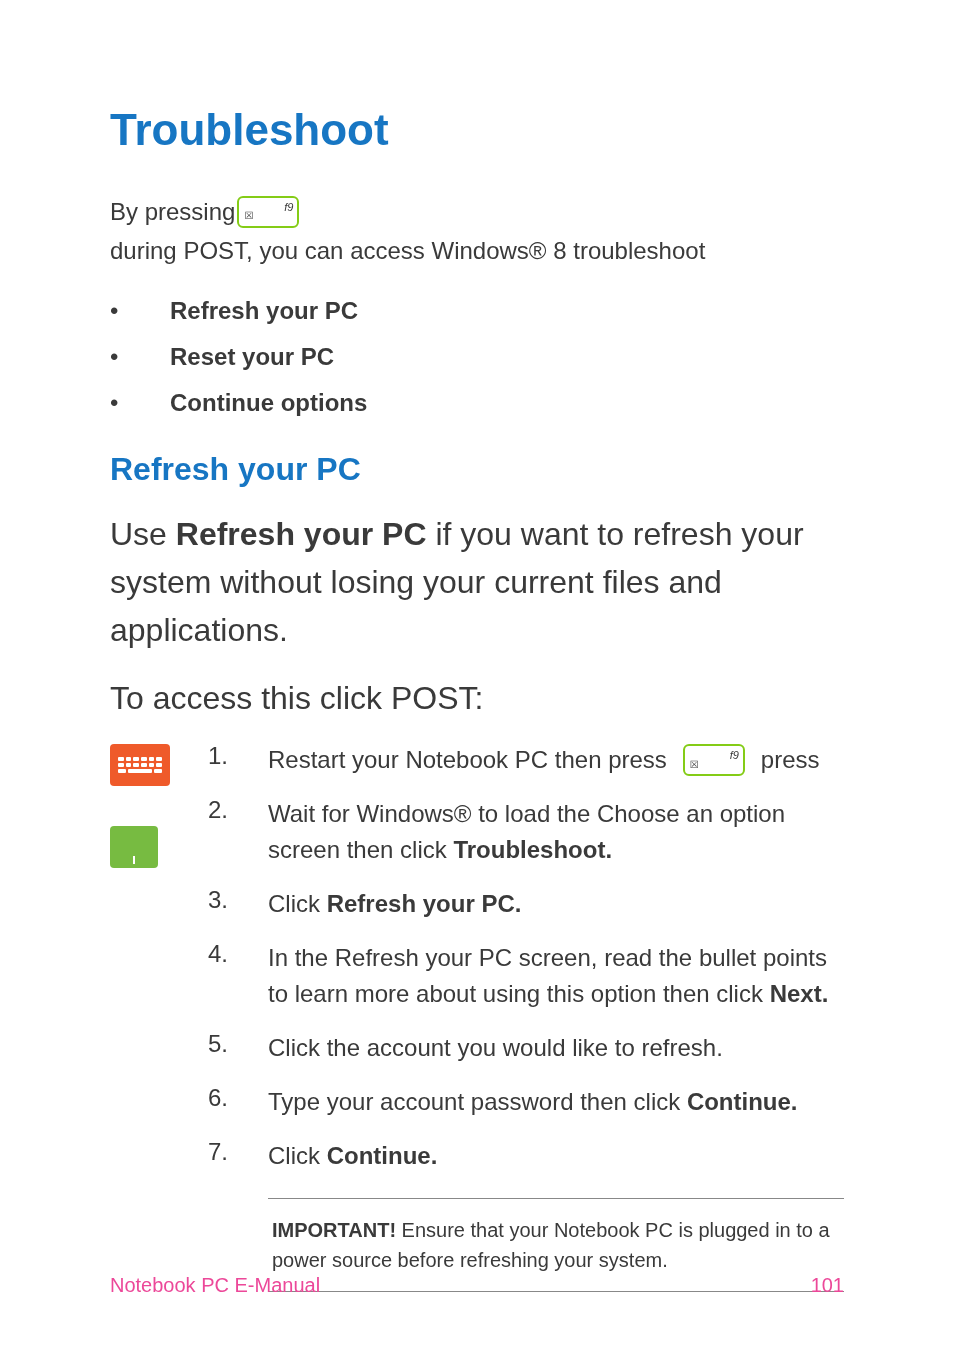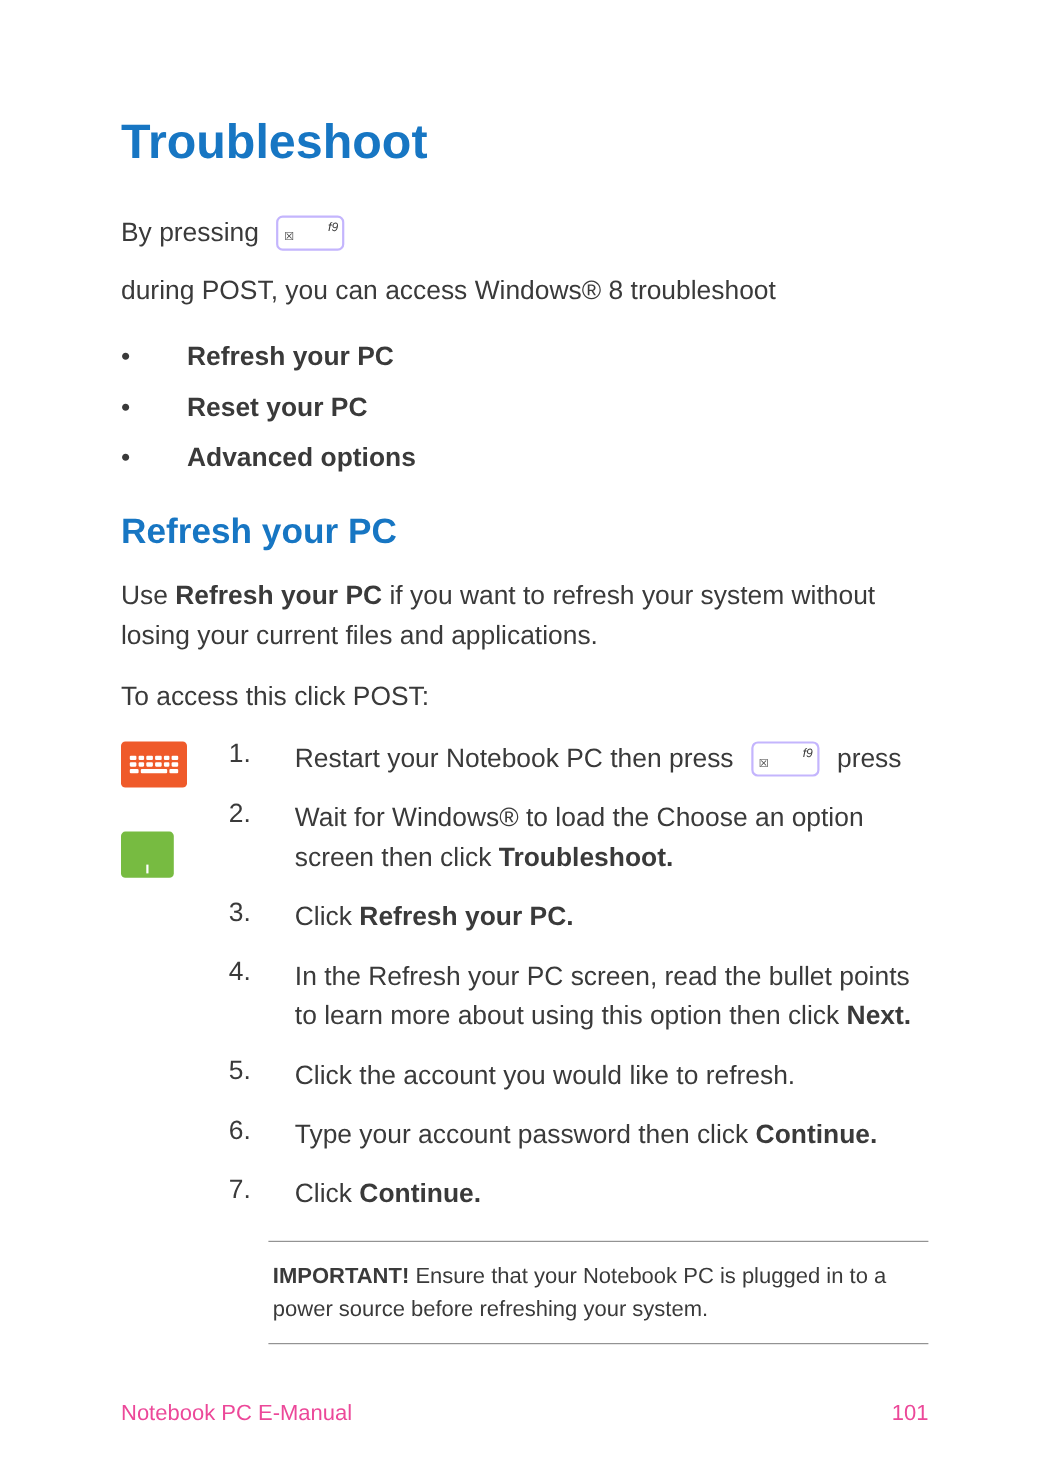--- a/index.html
+++ b/index.html
@@ -22,29 +22,29 @@
     }
     .intro {
       font-size: 24px;
       line-height: 1.55;
       margin-bottom: 28px;
     }
     .intro-line1 {
       display: flex;
       align-items: center;
       flex-wrap: wrap;
-      gap: 16px;
+      gap: 2px;
     }
     .key-icon {
       display: inline-flex;
       align-items: center;
       justify-content: flex-end;
       width: 62px;
       height: 32px;
-      border: 2px solid #c4b5fd;
+      border: 2px solid #84cc16;
       border-radius: 6px;
       position: relative;
       padding: 2px 4px;
       vertical-align: middle;
     }
     .key-icon .f9 {
       font-size: 11px;
       font-style: italic;
       position: absolute;
       top: 1px;
@@ -72,21 +72,21 @@
       font-size: 24px;
       font-weight: 700;
     }
     .h2 {
       color: #1776c3;
       font-size: 32px;
       font-weight: 700;
       margin-bottom: 22px;
     }
     .para {
-      font-size: 24px;
+      font-size: 32px;
       line-height: 1.5;
       margin-bottom: 20px;
     }
     .bold { font-weight: 700; }
     .steps-wrap {
       display: flex;
       gap: 28px;
     }
     .icon-col {
       width: 70px;
@@ -149,21 +149,21 @@
       flex: 1;
     }
     .step1-line {
       display: flex;
       align-items: center;
       flex-wrap: wrap;
       gap: 16px;
       text-align: right;
     }
     .note {
-      margin-left: 36px;
+      margin-left: 60px;
       margin-top: 24px;
       border-top: 1px solid #888;
       border-bottom: 1px solid #888;
       padding: 16px 4px;
       font-size: 20px;
       line-height: 1.5;
     }
     .footer {
       position: absolute;
       bottom: 48px;
@@ -196,21 +196,21 @@
     <div class="row">
       <div class="dot">•</div>
       <div class="txt">Refresh your PC</div>
     </div>
     <div class="row">
       <div class="dot">•</div>
       <div class="txt">Reset your PC</div>
     </div>
     <div class="row">
       <div class="dot">•</div>
-      <div class="txt">Advanced options</div>
+      <div class="txt">Continue options</div>
     </div>
   </div>
 
   <div class="h2">Refresh your PC</div>
 
   <div class="para">
     <span>Use </span><span class="bold">Refresh your PC</span><span> if you want to refresh your system without losing your current files and applications.</span>
   </div>
 
   <div class="para">To access this click POST:</div>

